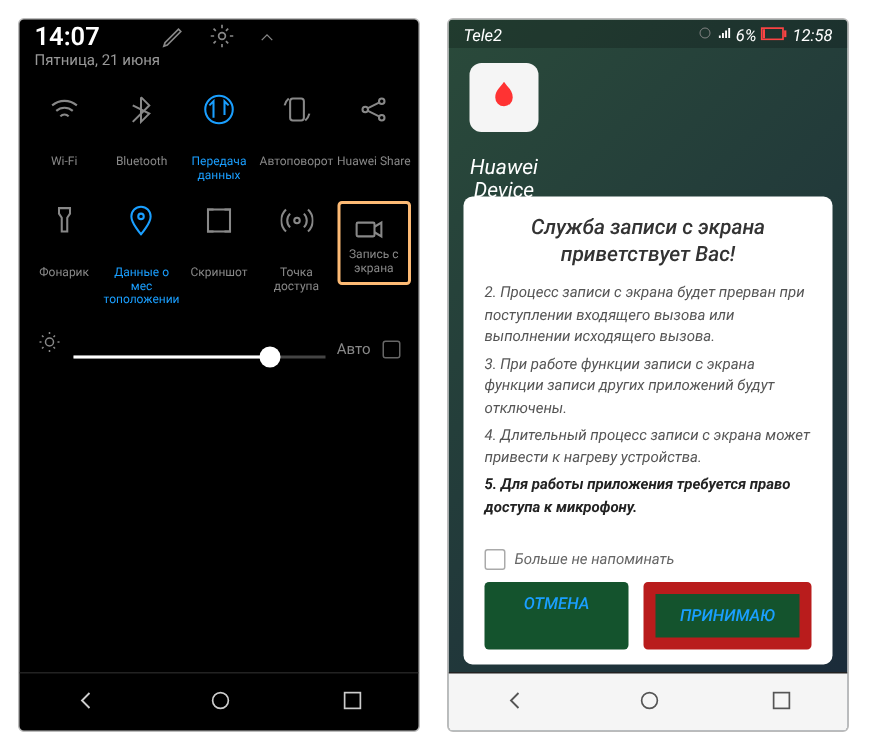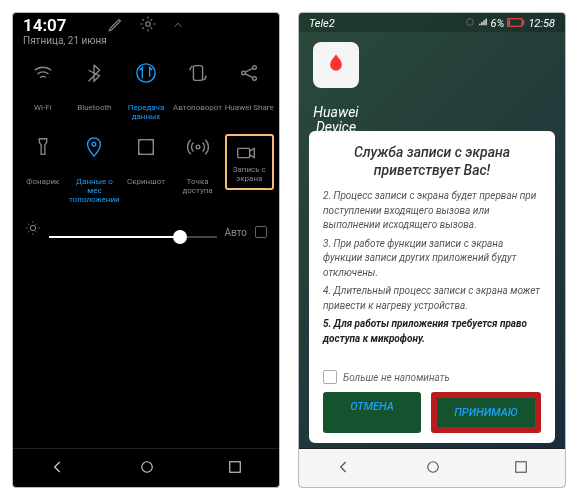--- a/index.html
+++ b/index.html
@@ -34,21 +34,21 @@
 .appicon .nm { font-size:14px; color:#fff; margin-top:17px; line-height:1.1; }
 .dialog { position:absolute; left:10px; right:10px; top:118px; bottom:44px; background:#fff; color:#333; border-radius:6px; padding:12px 14px 10px; display:flex; flex-direction:column; }
 .dialog .title { font-size:14px; text-align:center; font-weight:500; margin-bottom:10px; line-height:1.3; }
 .dialog .body { font-size:10px; line-height:1.45; color:#555; flex:1; }
 .dialog .body p { margin-bottom:4px; }
 .dialog .body .bold { font-weight:700; color:#222; }
 .dontask { display:flex; align-items:center; gap:6px; font-size:10px; color:#666; margin:8px 0; }
 .dontask .box { width:14px; height:14px; border:1px solid #aaa; border-radius:2px; }
 .dlg-btns { display:flex; gap:10px; }
 .dlg-btn { flex:1; text-align:center; padding:8px 0; font-size:11px; font-weight:500; color:#1a9fff; border-radius:3px; background:#14532d; }
-.dlg-btn.accept { border:6px solid #b91c1c; }
+.dlg-btn.accept { border:8px solid #b91c1c; }
 svg { stroke:#888; stroke-width:1.5; fill:none; }
 </style>
 </head>
 <body>
 
 <div class="phone left">
   <div class="header">
     <div>
       <div class="time">14:07</div>
       <div class="date">Пятница, 21 июня</div>

